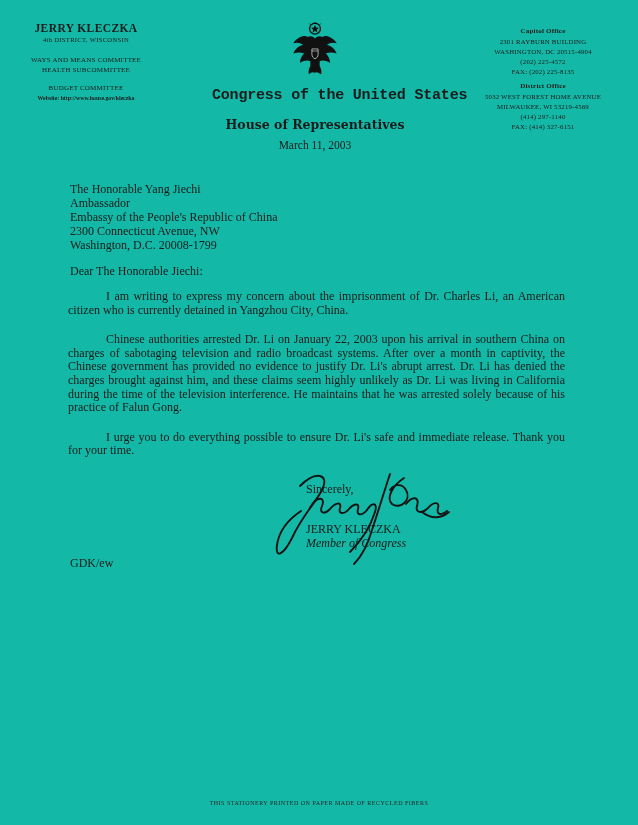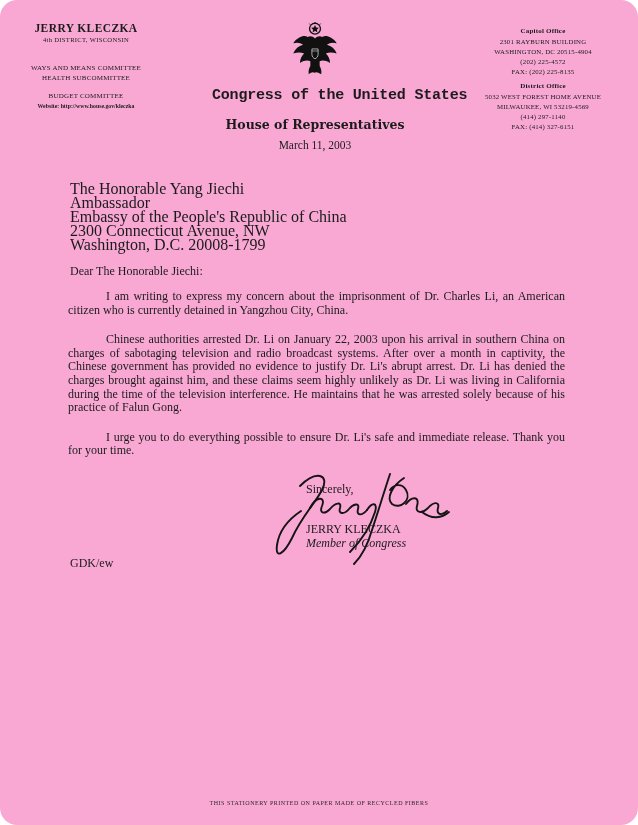--- a/index.html
+++ b/index.html
@@ -4,45 +4,45 @@
 <style>
   html, body { margin:0; padding:0; }
   body {
     width:638px; height:825px;
     background:#ffffff;
     font-family:"Liberation Serif", serif;
     color:#1b1b1b;
     position:relative;
     overflow:hidden;
   }
-  .page { position:absolute; inset:0; background:#f9a8d4;border-radius:17px; }
+  .page { position:absolute; inset:0; background:#14b8a6; }
 
   
   .hdr-left { position:absolute; left:12px; top:22px; width:148px; text-align:center; }
   .hdr-left .name { font-size:11.5px; font-weight:bold; letter-spacing:.4px; }
   .hdr-left .district { font-size:6.6px; margin-top:2px; letter-spacing:.3px; }
-  .hdr-left .committee-group { font-size:7px; margin-top:20px; line-height:1.45; letter-spacing:.2px; }
+  .hdr-left .committee-group { font-size:7px; margin-top:12px; line-height:1.45; letter-spacing:.2px; }
   .hdr-left .committee-single { font-size:7px; margin-top:9px; letter-spacing:.2px; }
   .hdr-left .website { font-size:5.8px; font-weight:bold; margin-top:3px; }
 
   
   .hdr-center { position:absolute; left:212px; top:22px; width:206px; text-align:center; }
   .seal { display:inline-block; width:52px; height:58px; }
   .org1 { font-family:Liberation Mono, monospace; font-size:15px; font-weight:bold; letter-spacing:-.2px; margin-top:3px; white-space:nowrap; }
   .org2 { font-family:"DejaVu Serif", serif; font-size:12.5px; font-weight:bold; margin-top:13px; white-space:nowrap; }
 
   
   .hdr-right { position:absolute; left:460px; top:26px; width:166px; text-align:center; }
   .office-block { font-size:6.8px; line-height:1.5; letter-spacing:.2px; }
   .office-block + .office-block { margin-top:4px; }
   .office-title { font-size:7px;font-weight:bold; }
 
   
   .date-line { position:absolute; left:212px; top:139px; width:206px; text-align:center; font-size:11.5px; }
-  .recipient { position:absolute; left:70px; top:182px; font-size:16px; line-height:14px; }
+  .recipient { position:absolute; left:70px; top:182px; font-size:12px; line-height:14px; }
   .salutation { position:absolute; left:70px; top:264px; font-size:12px; }
   .body-block { position:absolute; left:68px; top:290px; width:509px; font-size:12px; line-height:13.6px; text-align:justify; }
   .body-block p { margin:0 12px 16px 0; text-indent:38px; }
 
   .closing { position:absolute; left:306px; top:482px; font-size:12px; }
   .signature { position:absolute; left:270px; top:466px; width:182px; height:106px; pointer-events:none; }
   .sig-name { position:absolute; left:306px; top:522px; font-size:12px; }
   .sig-title { position:absolute; left:306px; top:536px; font-size:12px;font-style:italic; }
   .initials { position:absolute; left:70px; top:556px; font-size:12px; }
 

